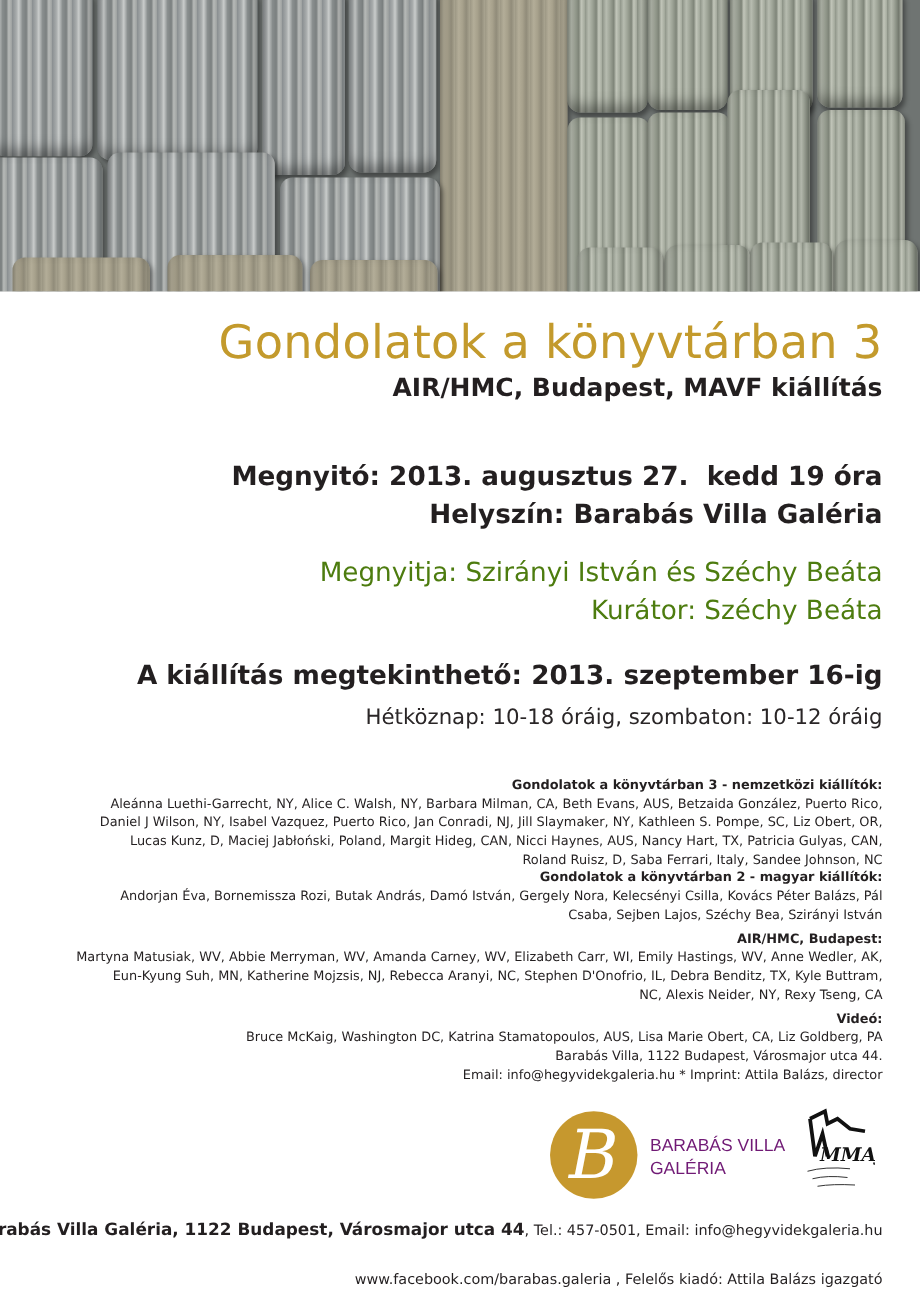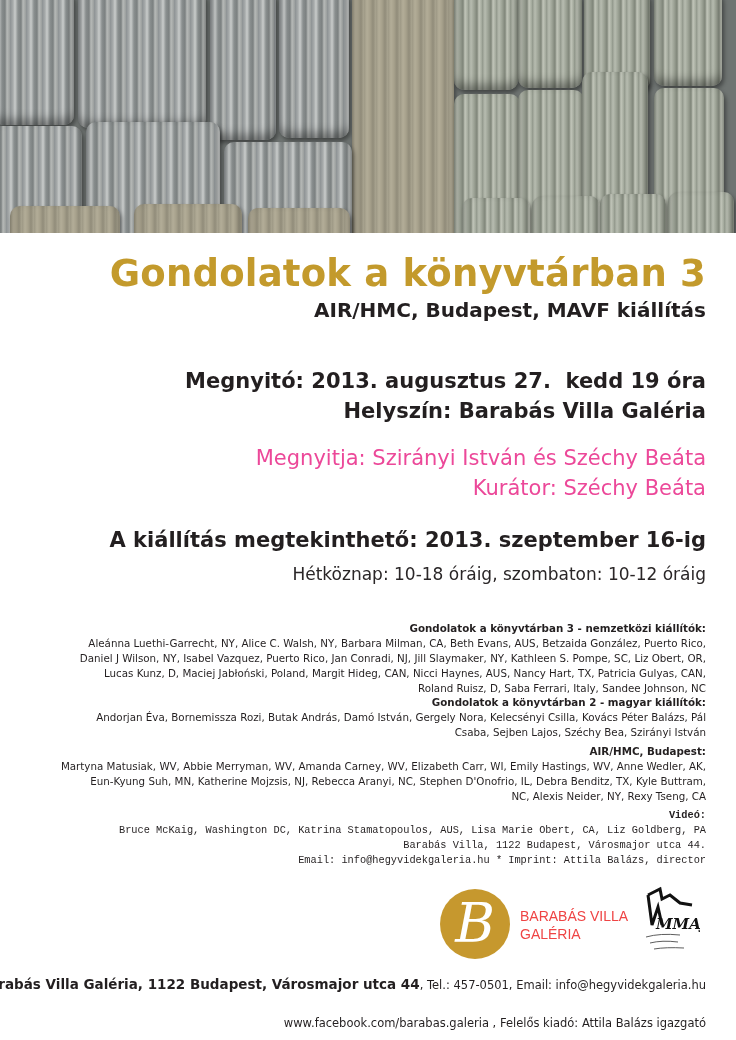--- a/index.html
+++ b/index.html
@@ -6,37 +6,37 @@
   body { width:736px; height:1040px; background:#ffffff; position:relative; overflow:hidden;
          font-family:"DejaVu Sans", sans-serif; color:#231f20; }
   .photo { position:absolute; left:0; top:0; width:736px; height:233px; overflow:hidden;
            background:#6f7472; }
   .blk { position:absolute; border-radius:10px;
          background:repeating-linear-gradient(90deg,#8c9193 0px,#a7abab 3px,#c9cccb 5px,#8a8f8f 8px,#7b8080 11px,#b7bab8 13px,#9a9e9d 16px);
          box-shadow: inset 0 -6px 10px rgba(0,0,0,0.35), 2px 3px 4px rgba(0,0,0,0.4); }
   .blk.tan { background:repeating-linear-gradient(90deg,#9d9885 0px,#b3ad98 3px,#a7a18c 6px,#918c7a 9px,#aaa591 12px); }
   .blk.grn { background:repeating-linear-gradient(90deg,#8f9589 0px,#b7bcb0 3px,#9da396 6px,#7f8579 9px,#c2c6ba 11px,#a1a79a 14px); }
   .right { position:absolute; right:30px; text-align:right; }
-  .title { top:252px; font-size:37px; font-weight:bold; color:#c39a2c; letter-spacing:0.2px; }
+  .title { top:252px; font-size:37px; font-weight:normal; color:#c39a2c; letter-spacing:0.2px; }
   .subtitle { top:298px; font-size:20px; font-weight:bold; }
   .opening { top:366px; font-size:21px; font-weight:bold; line-height:30px; }
-  .openers { top:443px; font-size:21px; line-height:30px; color:#ec4899; }
+  .openers { top:443px; font-size:21px; line-height:30px; color:#4d7c0f; }
   .viewable { top:528px; font-size:21px; font-weight:bold; }
   .hours { top:564px; font-size:17px; color:#2a2627;margin-left:19px; }
   .credits { font-size:10.3px; line-height:15px; }
   .credits .h { font-weight:bold; }
   .sec1 { top:621px; left:40px; }
   .sec2 { top:695px; left:40px; }
   .sec3 { top:744px; left:40px; }
-  .sec4 { top:808px; left:40px;font-family:Liberation Mono, monospace; }
+  .sec4 { top:808px; left:40px; }
   .logos { position:absolute; top:885px; left:440px; width:260px; height:80px; }
   .bv-circle { position:absolute; left:0; top:4px; width:70px; height:70px; border-radius:50%; background:#c6982e; }
   .bv-letter { position:absolute; left:0; top:4px; width:70px; height:70px; text-align:center; line-height:70px;
                font-family:"DejaVu Serif", serif; font-style:italic; font-size:54px; color:#fff; }
-  .bv-name { position:absolute; left:80px; top:22px; font-family:"Liberation Sans", sans-serif; font-size:14px; line-height:18px; color:#ef4444; }
+  .bv-name { position:absolute; left:80px; top:22px; font-family:"Liberation Sans", sans-serif; font-size:14px; line-height:18px; color:#701a75; }
   .mmaj { position:absolute; left:200px; top:0px; width:60px; height:76px; }
   .footer1 { top:976px; font-size:13.5px; white-space:nowrap; }
   .footer1 b { font-weight:bold; }
   .footer1 span.s { font-size:11.5px; }
   .footer2 { top:1016px; font-size:11.5px; white-space:nowrap;margin-left:25px; }
 </style>
 </head>
 <body>
 
 <div class="photo">

